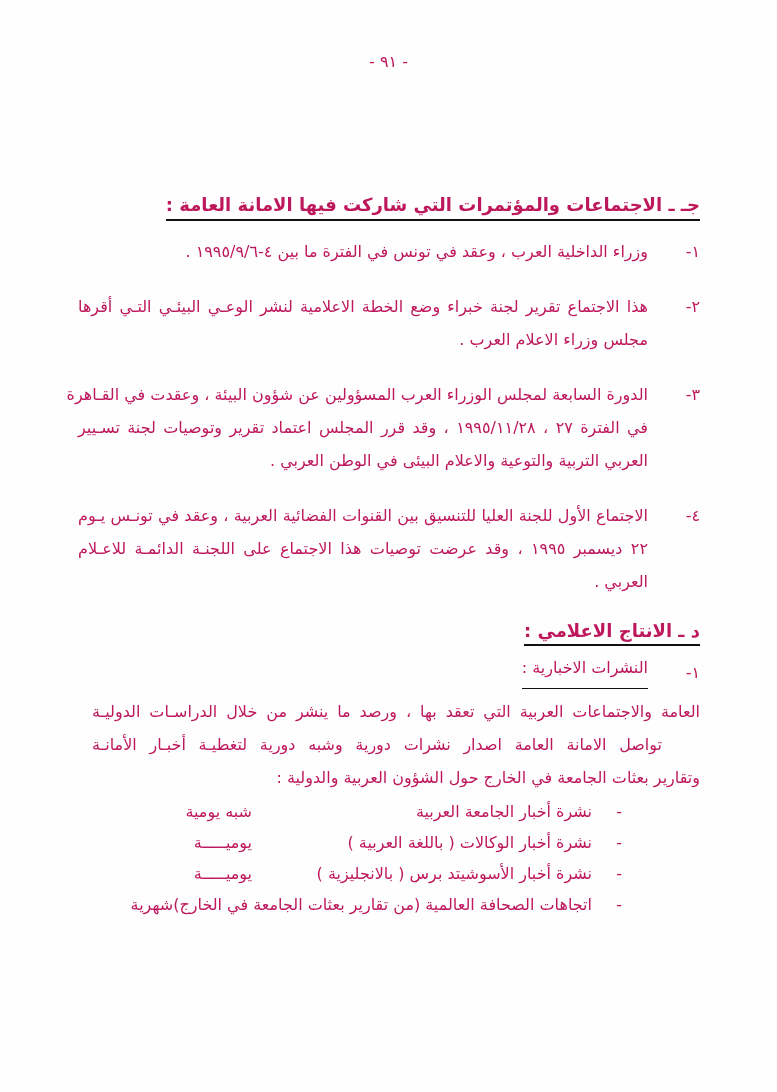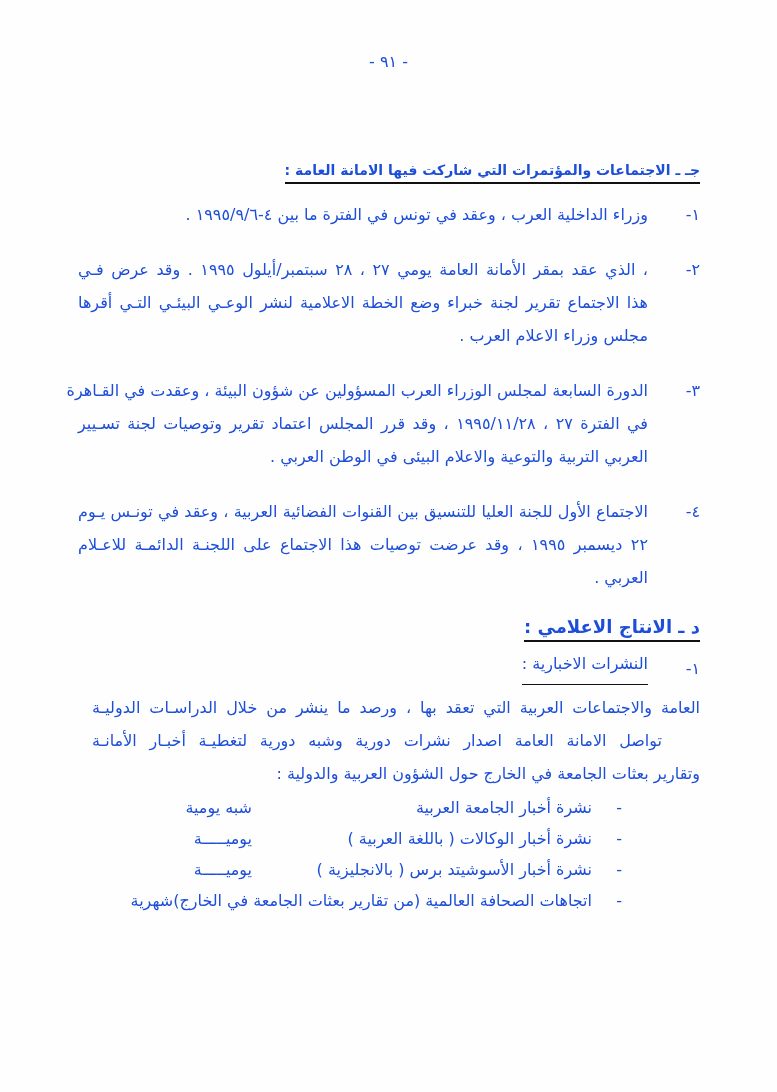--- a/index.html
+++ b/index.html
@@ -1,41 +1,41 @@
 <!DOCTYPE html>
 <html lang="ar" dir="rtl"><head>
 <meta charset="utf-8">
 <style>
   html,body{margin:0;padding:0;background:#e8e8e8;}
   .page{
     position:relative;
     width:777px;height:1092px;
     margin:0 auto;
     background:#fefefe;
-    color:#1d4ed8;
+    color:#be185d;
     font-family:"DejaVu Sans", sans-serif;
     direction:rtl;
     overflow:hidden;
     box-sizing:border-box;
     padding-top:52px;
   }
   .page-number{
     text-align:center;
     font-size:16px;
     letter-spacing:1px;
     height:22px;
   }
   .content{
     margin:0 77px 0 78px; 
     width:622px;
     box-sizing:border-box;
   }
   .sec-heading{
-    margin-top:88px;
-    font-size:14px;
+    margin-top:120px;
+    font-size:18px;
     font-weight:bold;
   }
   .sec-heading .u{
     display:inline-block;
     border-bottom:2px solid #111;
     padding-bottom:4px;
   }
   .items{margin-top:14px;}
   .num-item{
     display:flex;
@@ -127,21 +127,20 @@
       <div class="num-item">
         <span class="marker">١-</span>
         <div class="item-body">
           <div class="ll">وزراء الداخلية العرب ، وعقد في تونس في الفترة ما بين ٤-١٩٩٥/٩/٦ .</div>
         </div>
       </div>
 
       <div class="num-item">
         <span class="marker">٢-</span>
         <div class="item-body">
-          <div class="jl">، الذي عقد بمقر الأمانة العامة يومي ٢٧ ، ٢٨ سبتمبر/أيلول ١٩٩٥ . وقد عرض فـي</div>
           <div class="jl">هذا الاجتماع تقرير لجنة خبراء وضع الخطة الاعلامية لنشر الوعـي البيئـي التـي أقرها</div>
           <div class="ll">مجلس وزراء الاعلام العرب .</div>
         </div>
       </div>
 
       <div class="num-item">
         <span class="marker">٣-</span>
         <div class="item-body">
           <div class="jl">الدورة السابعة لمجلس الوزراء العرب المسؤولين عن شؤون البيئة ، وعقدت في القـاهرة</div>
           <div class="jl">في الفترة ٢٧ ، ١٩٩٥/١١/٢٨ ، وقد قرر المجلس اعتماد تقرير وتوصيات لجنة تسـيير</div>

